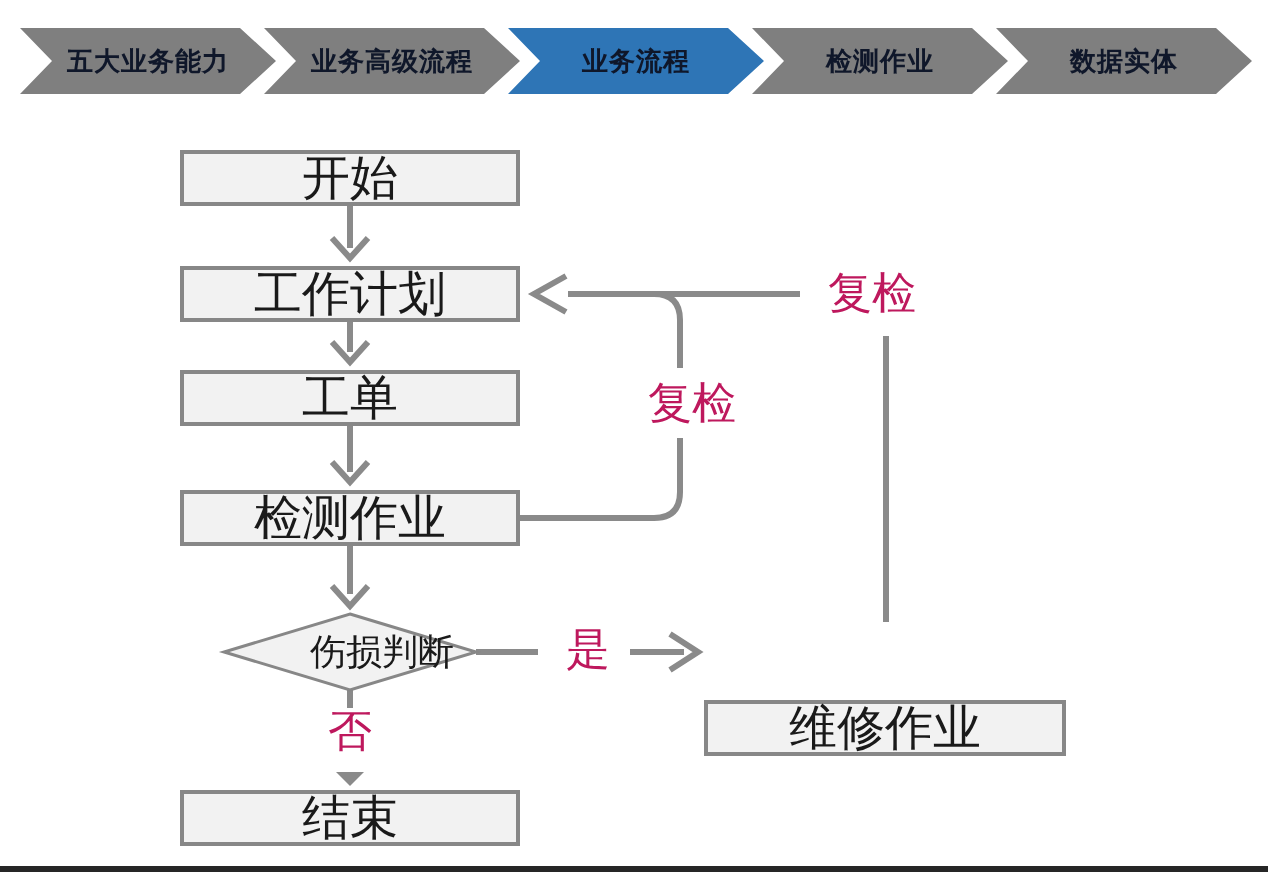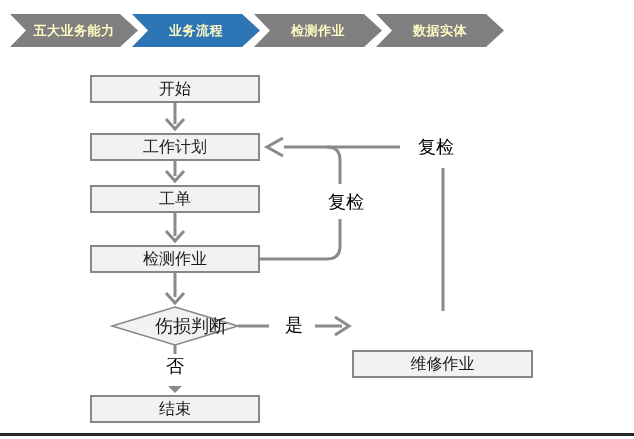--- a/index.html
+++ b/index.html
@@ -7,51 +7,54 @@
     position:relative;width:634px;height:439px;background:#ffffff;overflow:hidden;
     font-family:"Liberation Sans","DejaVu Sans",sans-serif;
   }
   
   .chevrons{position:absolute;left:10px;top:14px;height:33px;display:flex;}
   .chev{
     width:128px;height:33px;margin-right:-6px;flex:none;
     background:var(--chev-gray,#7f7f7f);
     clip-path:polygon(0% 0%, calc(100% - 18px) 0%, 100% 50%, calc(100% - 18px) 100%, 0% 100%, 16px 50%);
     display:flex;align-items:center;justify-content:center;
-    color:#fef9c3;font-size:13px;font-weight:bold;letter-spacing:0.5px;
+    color:#0f172a;font-size:13px;font-weight:bold;letter-spacing:0.5px;
     cursor:pointer;
   }
   .chev.active{background:var(--chev-blue,#2e75b6);}
   
   .node{
     position:absolute;left:90px;width:170px;height:28px;box-sizing:border-box;
     background:var(--node-fill,#f2f2f2);border:2px solid var(--node-border,#878787);
     display:flex;align-items:center;justify-content:center;
-    font-size:16px;color:#1a1a1a;
+    font-size:24px;color:#1a1a1a;
   }
   .node.repair{left:352px;width:181px;margin-top:40px;}
   .diamond-label{
     position:absolute;left:128px;top:307px;width:126px;height:38px;
     display:flex;align-items:center;justify-content:center;
     font-size:18px;color:#1a1a1a;
   }
   .flow-label{
-    position:absolute;font-size:18px;color:#000000;text-align:center;line-height:20px;
+    position:absolute;font-size:22px;color:#be185d;text-align:center;line-height:20px;
   }
   .wires{position:absolute;left:0;top:0;}
   .bottom-line{position:absolute;left:0;top:433px;width:634px;height:3px;background:#262626;}
 </style>
 </head>
 <body>
 
 <div class="stage">
 
   <div class="chevrons">
     <div class="chev">
       <span>五大业务能力</span>
+    </div>
+    <div class="chev">
+      <span>业务高级流程</span>
     </div>
     <div class="chev active">
       <span>业务流程</span>
     </div>
     <div class="chev">
       <span>检测作业</span>
     </div>
     <div class="chev">
       <span>数据实体</span>
     </div>

